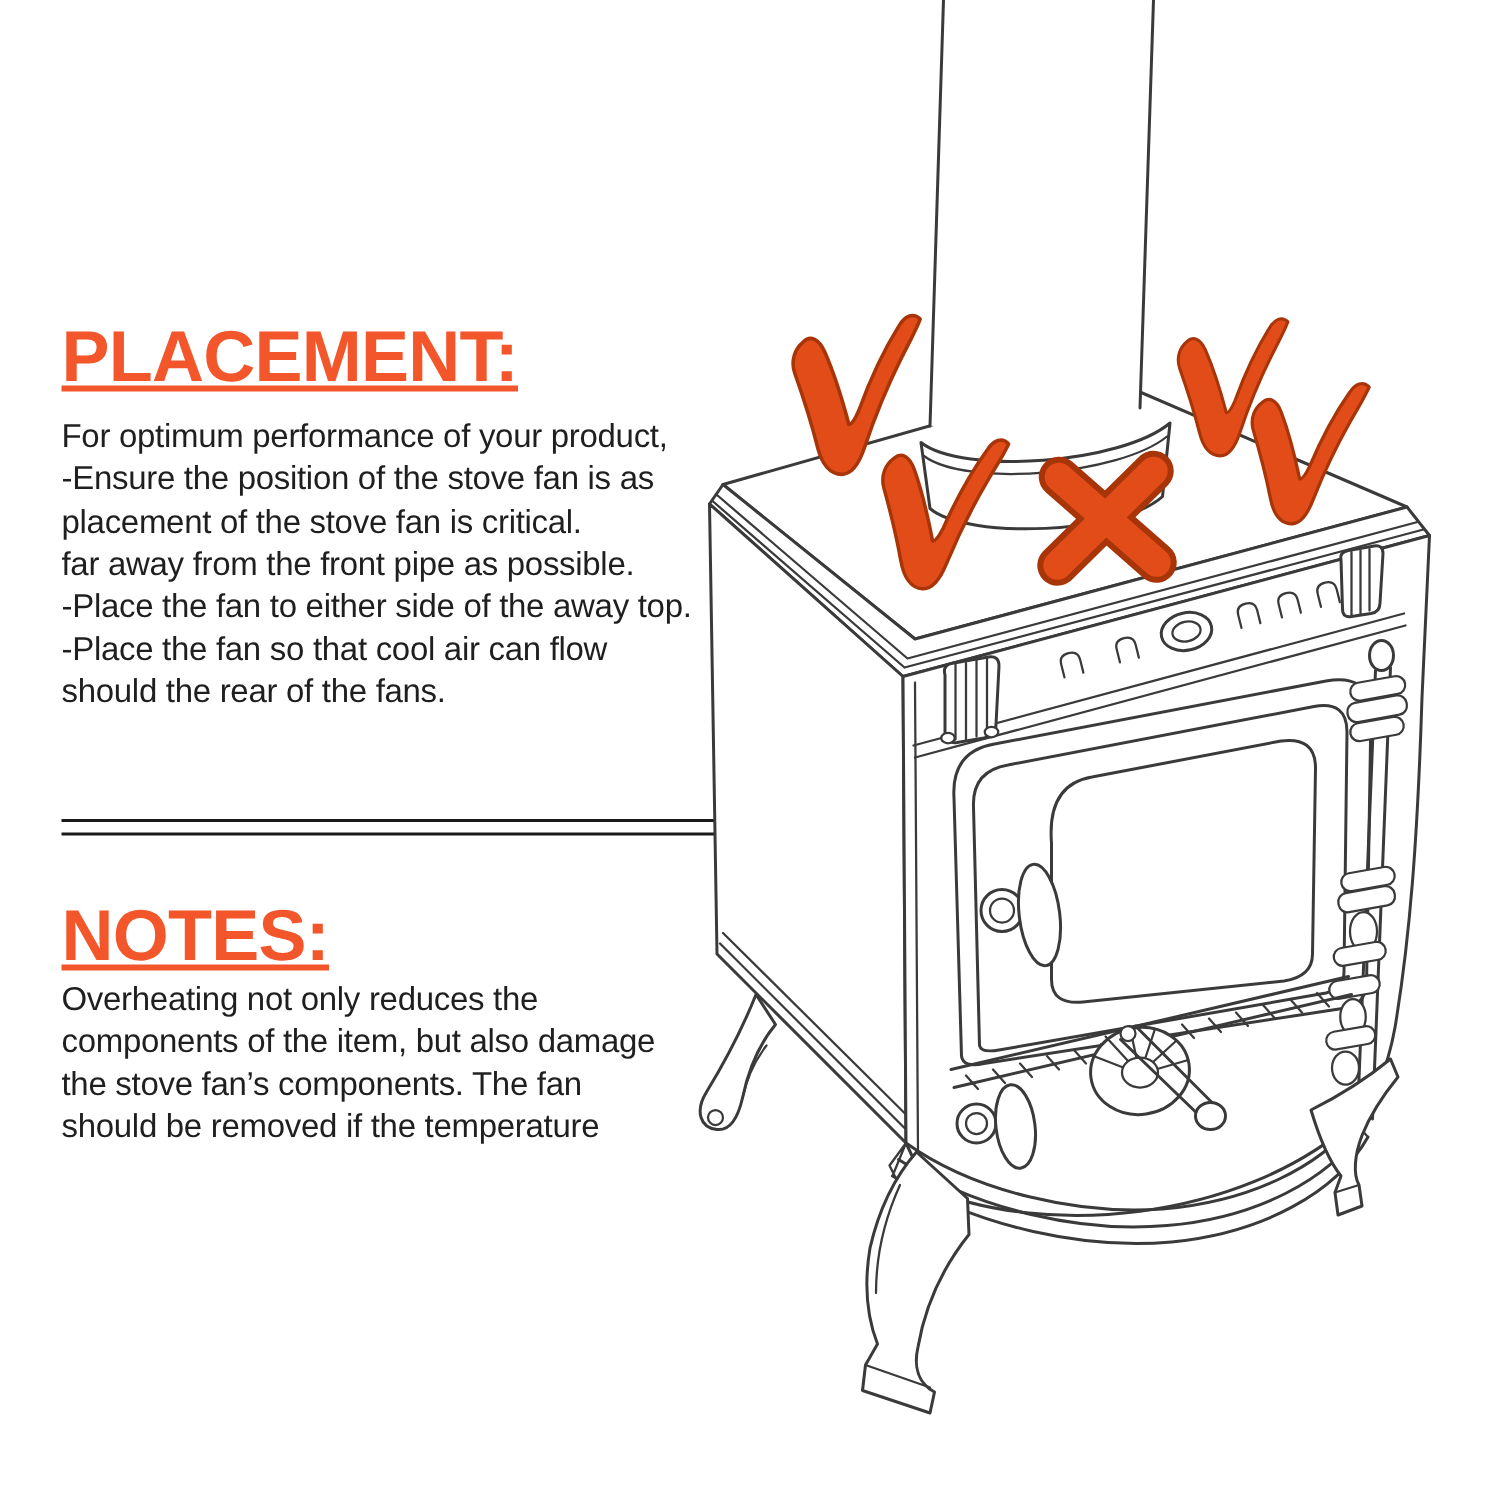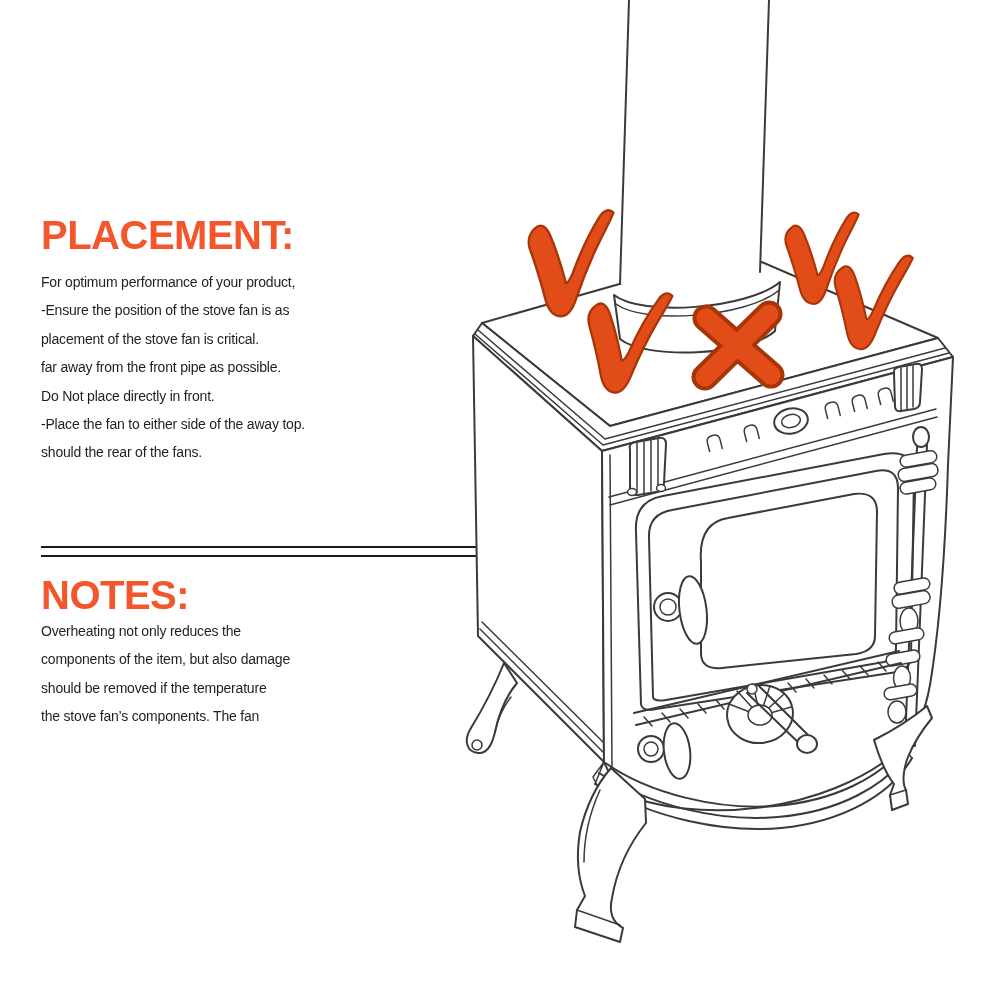--- a/index.html
+++ b/index.html
@@ -6,27 +6,27 @@
     --heading:#F3562B; --mark_fill:#E24C19; --mark_stroke:#A83508;
     --line:#3a3a3a; --text:#1f1f1f; --divider:#1a1a1a;
   }
   html,body{margin:0;padding:0;background:#ffffff;}
   .canvas{
     position:relative;width:1000px;height:1000px;background:#fff;overflow:hidden;
     font-family:"Liberation Sans", sans-serif;
   }
   .block{position:absolute;left:41px;}
   .block h1{
-    margin:0;font-size:40px;font-weight:700;letter-spacing:-0.5px;
-    color:var(--heading);line-height:1.1;
-  }
-  .bodytext{color:var(--text);font-size:14px;line-height:28.4px;letter-spacing:-0.2px;}
+    margin:0;font-size:48px;font-weight:700;letter-spacing:-0.5px;
+    color:var(--heading);line-height:1.1;text-decoration:underline;
+  }
+  .bodytext{color:var(--text);font-size:22px;line-height:28.4px;letter-spacing:-0.2px;}
   .placement{top:213px;width:470px;}
   .placement .bodytext{margin-top:11px;}
-  .notes{top:573px;width:470px;}
+  .notes{top:599px;width:470px;}
   .notes .bodytext{}
   .divider{
     position:absolute;left:41px;top:546px;width:437px;height:7px;
     border-top:2.5px solid var(--divider);border-bottom:2.5px solid var(--divider);
   }
   svg.stove{position:absolute;left:0;top:0;}
   .ink{fill:none;stroke:var(--line);stroke-width:2;stroke-linejoin:round;stroke-linecap:round;}
   .thin{stroke-width:1.5;}
   .paper{fill:#ffffff;}
   .nostroke{stroke:none;}
@@ -39,35 +39,35 @@
 
 <div class="canvas">
 
   <section class="block placement">
     <h1>PLACEMENT:</h1>
     <div class="bodytext">
       <div>For optimum performance of your product,</div>
       <div>-Ensure the position of the stove fan is as</div>
       <div>placement of the stove fan is critical.</div>
       <div>far away from the front pipe as possible.</div>
-      <div>Do Not place directly in front.</div>
       <div>-Place the fan to either side of the away top.</div>
+      <div>-Place the fan so that cool air can flow</div>
       <div>should the rear of the fans.</div>
     </div>
   </section>
 
   <div class="divider"></div>
 
   <section class="block notes">
     <h1>NOTES:</h1>
     <div class="bodytext">
       <div>Overheating not only reduces the</div>
       <div>components of the item, but also damage</div>
+      <div>the stove fan’s components. The fan</div>
       <div>should be removed if the temperature</div>
-      <div>the stove fan’s components. The fan</div>
     </div>
   </section>
 
   <svg class="stove" width="1000" height="1000" viewBox="0 0 1000 1000" aria-hidden="true">
 
     <g>
 
       <g>
         <path class="ink paper" d="M482,323 L736,251 L938,338 L610,426 Z"></path>
         <path class="ink paper" d="M482,323 L473,336 L602,451 L953,357 L938,338 L610,426 Z"></path>

